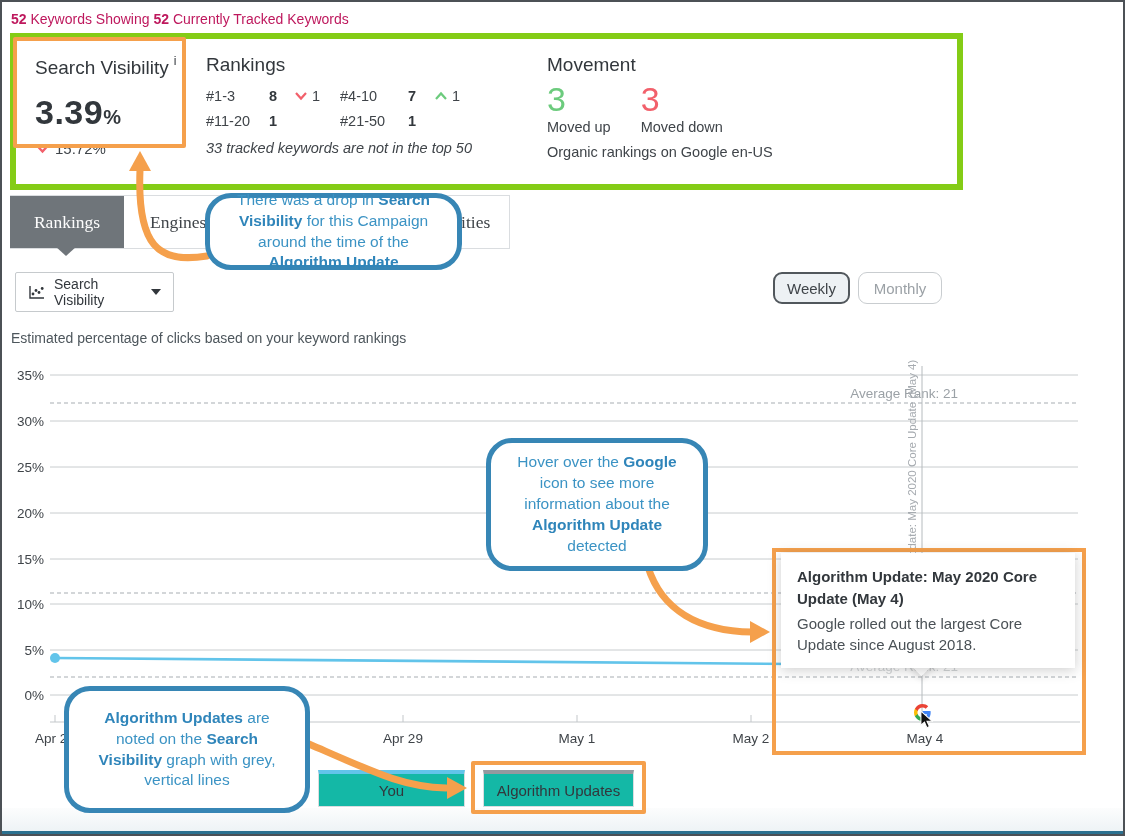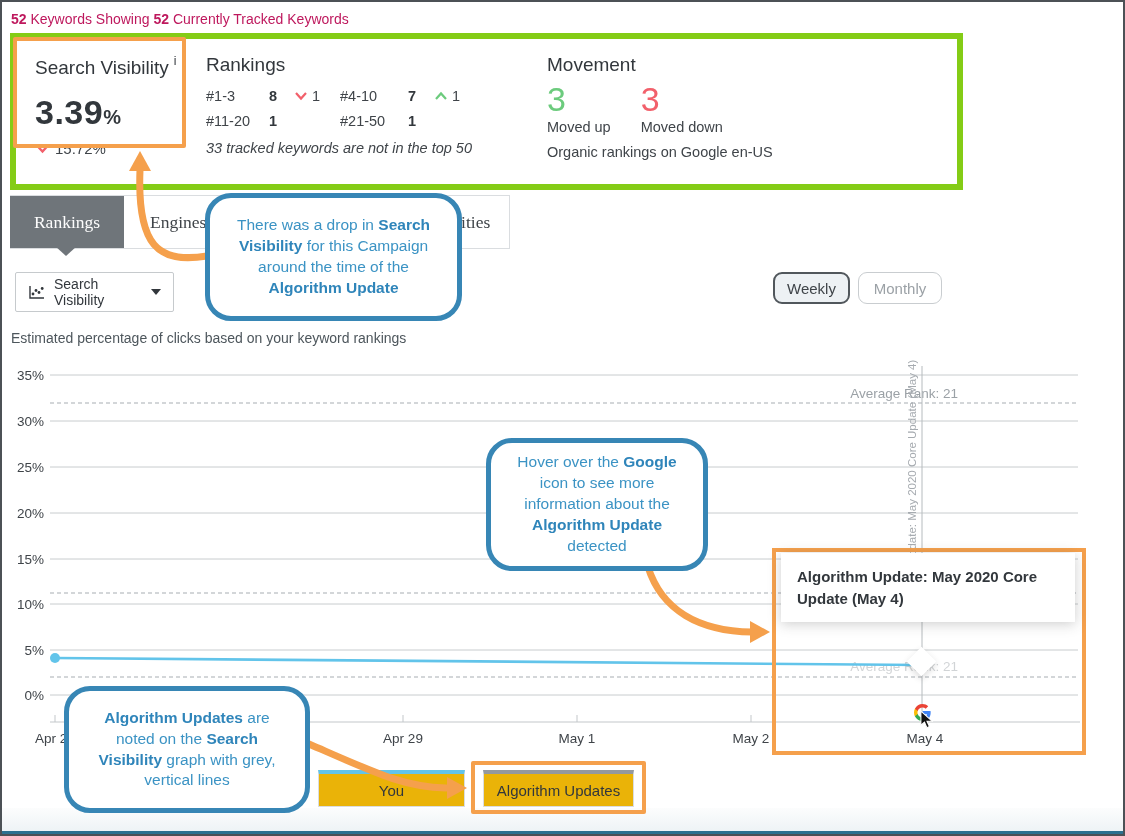--- a/index.html
+++ b/index.html
@@ -55,31 +55,31 @@
   .tt-ring{left:772px;top:548px;width:314px;height:207px;z-index:20;}
   .lg-ring{left:471px;top:761px;width:175px;height:53px;z-index:20;border-radius:2px;}
   .tooltip{left:781px;top:553px;width:294px;box-sizing:border-box;background:#fff;padding:13px 16px 12px;
            box-shadow:0 2px 12px rgba(60,60,60,.25);z-index:22;}
   .tooltip h4{margin:0;font-size:15px;color:#32373c;font-weight:bold;line-height:1.45;}
   .tooltip p{margin:3px 0 0;font-size:15px;color:#4a5156;line-height:1.45;}
   .tt-caret{left:911px;top:651px;width:21px;height:21px;background:#fff;transform:rotate(45deg);
             box-shadow:2px 2px 6px rgba(60,60,60,.18);z-index:21;}
 
   
-  .lg-box{position:absolute;top:770px;height:37px;background:#eab308;border:1px solid #dadde0;box-sizing:border-box;
+  .lg-box{position:absolute;top:770px;height:37px;background:#14b8a6;border:1px solid #dadde0;box-sizing:border-box;
           display:flex;align-items:center;justify-content:center;font-size:15px;color:#32373c;cursor:pointer;z-index:21;}
   .lg-you{left:318px;width:147px;border-top:4px solid #62c4ea;}
   .lg-au{left:483px;width:151px;border-top:4px solid #94999f;}
 
   
   .callout{position:absolute;background:#fff;border:5px solid #3786b5;border-radius:26px;z-index:40;
            color:#3b93c4;font-size:15.5px;line-height:1.35;text-align:center;display:flex;align-items:center;justify-content:center;
            padding:10px 14px;box-sizing:border-box;font-weight:500;}
   .callout .b{color:#2f85ba;}
-  .co1{left:205px;top:193px;width:257px;height:128px;justify-content:center;}
+  .co1{left:205px;top:193px;width:257px;height:77px;justify-content:center;}
   .co2{left:486px;top:438px;width:222px;height:133px;}
   .co3{left:64px;top:686px;width:246px;height:127px;}
 
   .arrows{left:0;top:0;width:1125px;height:836px;z-index:30;pointer-events:none;}
   .chart-svg{left:0;top:358px;width:1125px;height:402px;z-index:1;}
   .cursor-svg{left:919px;top:710px;width:15px;height:19px;z-index:23;}
   .g-icon{left:914px;top:704px;width:17px;height:17px;z-index:6;cursor:pointer;}
 
   .bottom-strip{left:2px;top:808px;width:1121px;height:23px;background:linear-gradient(#fcfdfd,#eef3f6);z-index:2;}
   .teal-bar{left:2px;top:831px;width:1121px;height:4px;background:#2c7190;z-index:3;}
@@ -238,20 +238,21 @@
   <path fill="#4285F4" d="M17.64 9.2c0-.637-.057-1.251-.164-1.84H9v3.481h4.844a4.14 4.14 0 0 1-1.796 2.716v2.259h2.908c1.702-1.567 2.684-3.875 2.684-6.615z"></path>
   <path fill="#34A853" d="M9 18c2.43 0 4.467-.806 5.956-2.18l-2.908-2.259c-.806.54-1.837.86-3.048.86-2.344 0-4.328-1.584-5.036-3.711H.957v2.332A8.997 8.997 0 0 0 9 18z"></path>
   <path fill="#FBBC05" d="M3.964 10.71A5.41 5.41 0 0 1 3.682 9c0-.593.102-1.17.282-1.71V4.958H.957A8.996 8.996 0 0 0 0 9c0 1.452.348 2.827.957 4.042l3.007-2.332z"></path>
   <path fill="#EA4335" d="M9 3.58c1.321 0 2.508.454 3.44 1.345l2.582-2.58C13.463.891 11.426 0 9 0A8.997 8.997 0 0 0 .957 4.958L3.964 7.29C4.672 5.163 6.656 3.58 9 3.58z"></path>
 </svg>
 
 <div class="abs ring tt-ring"></div>
 <div class="abs tt-caret"></div>
 <div class="abs tooltip">
   <h4>Algorithm Update: May 2020 Core Update (May 4)</h4>
+  <p>Google rolled out the largest Core Update since August 2018.</p>
 </div>
 
 <svg class="abs cursor-svg" viewBox="0 0 12 17">
   <path d="M1 1 L1 13.6 L4.2 10.9 L6.4 15.8 L8.6 14.8 L6.4 10 L11 10 Z" fill="#111" stroke="#fff" stroke-width="0.9"></path>
 </svg>
 
 <div class="lg-box lg-you">You</div>
 <div class="abs ring lg-ring"></div>
 <div class="lg-box lg-au">Algorithm Updates</div>
 

